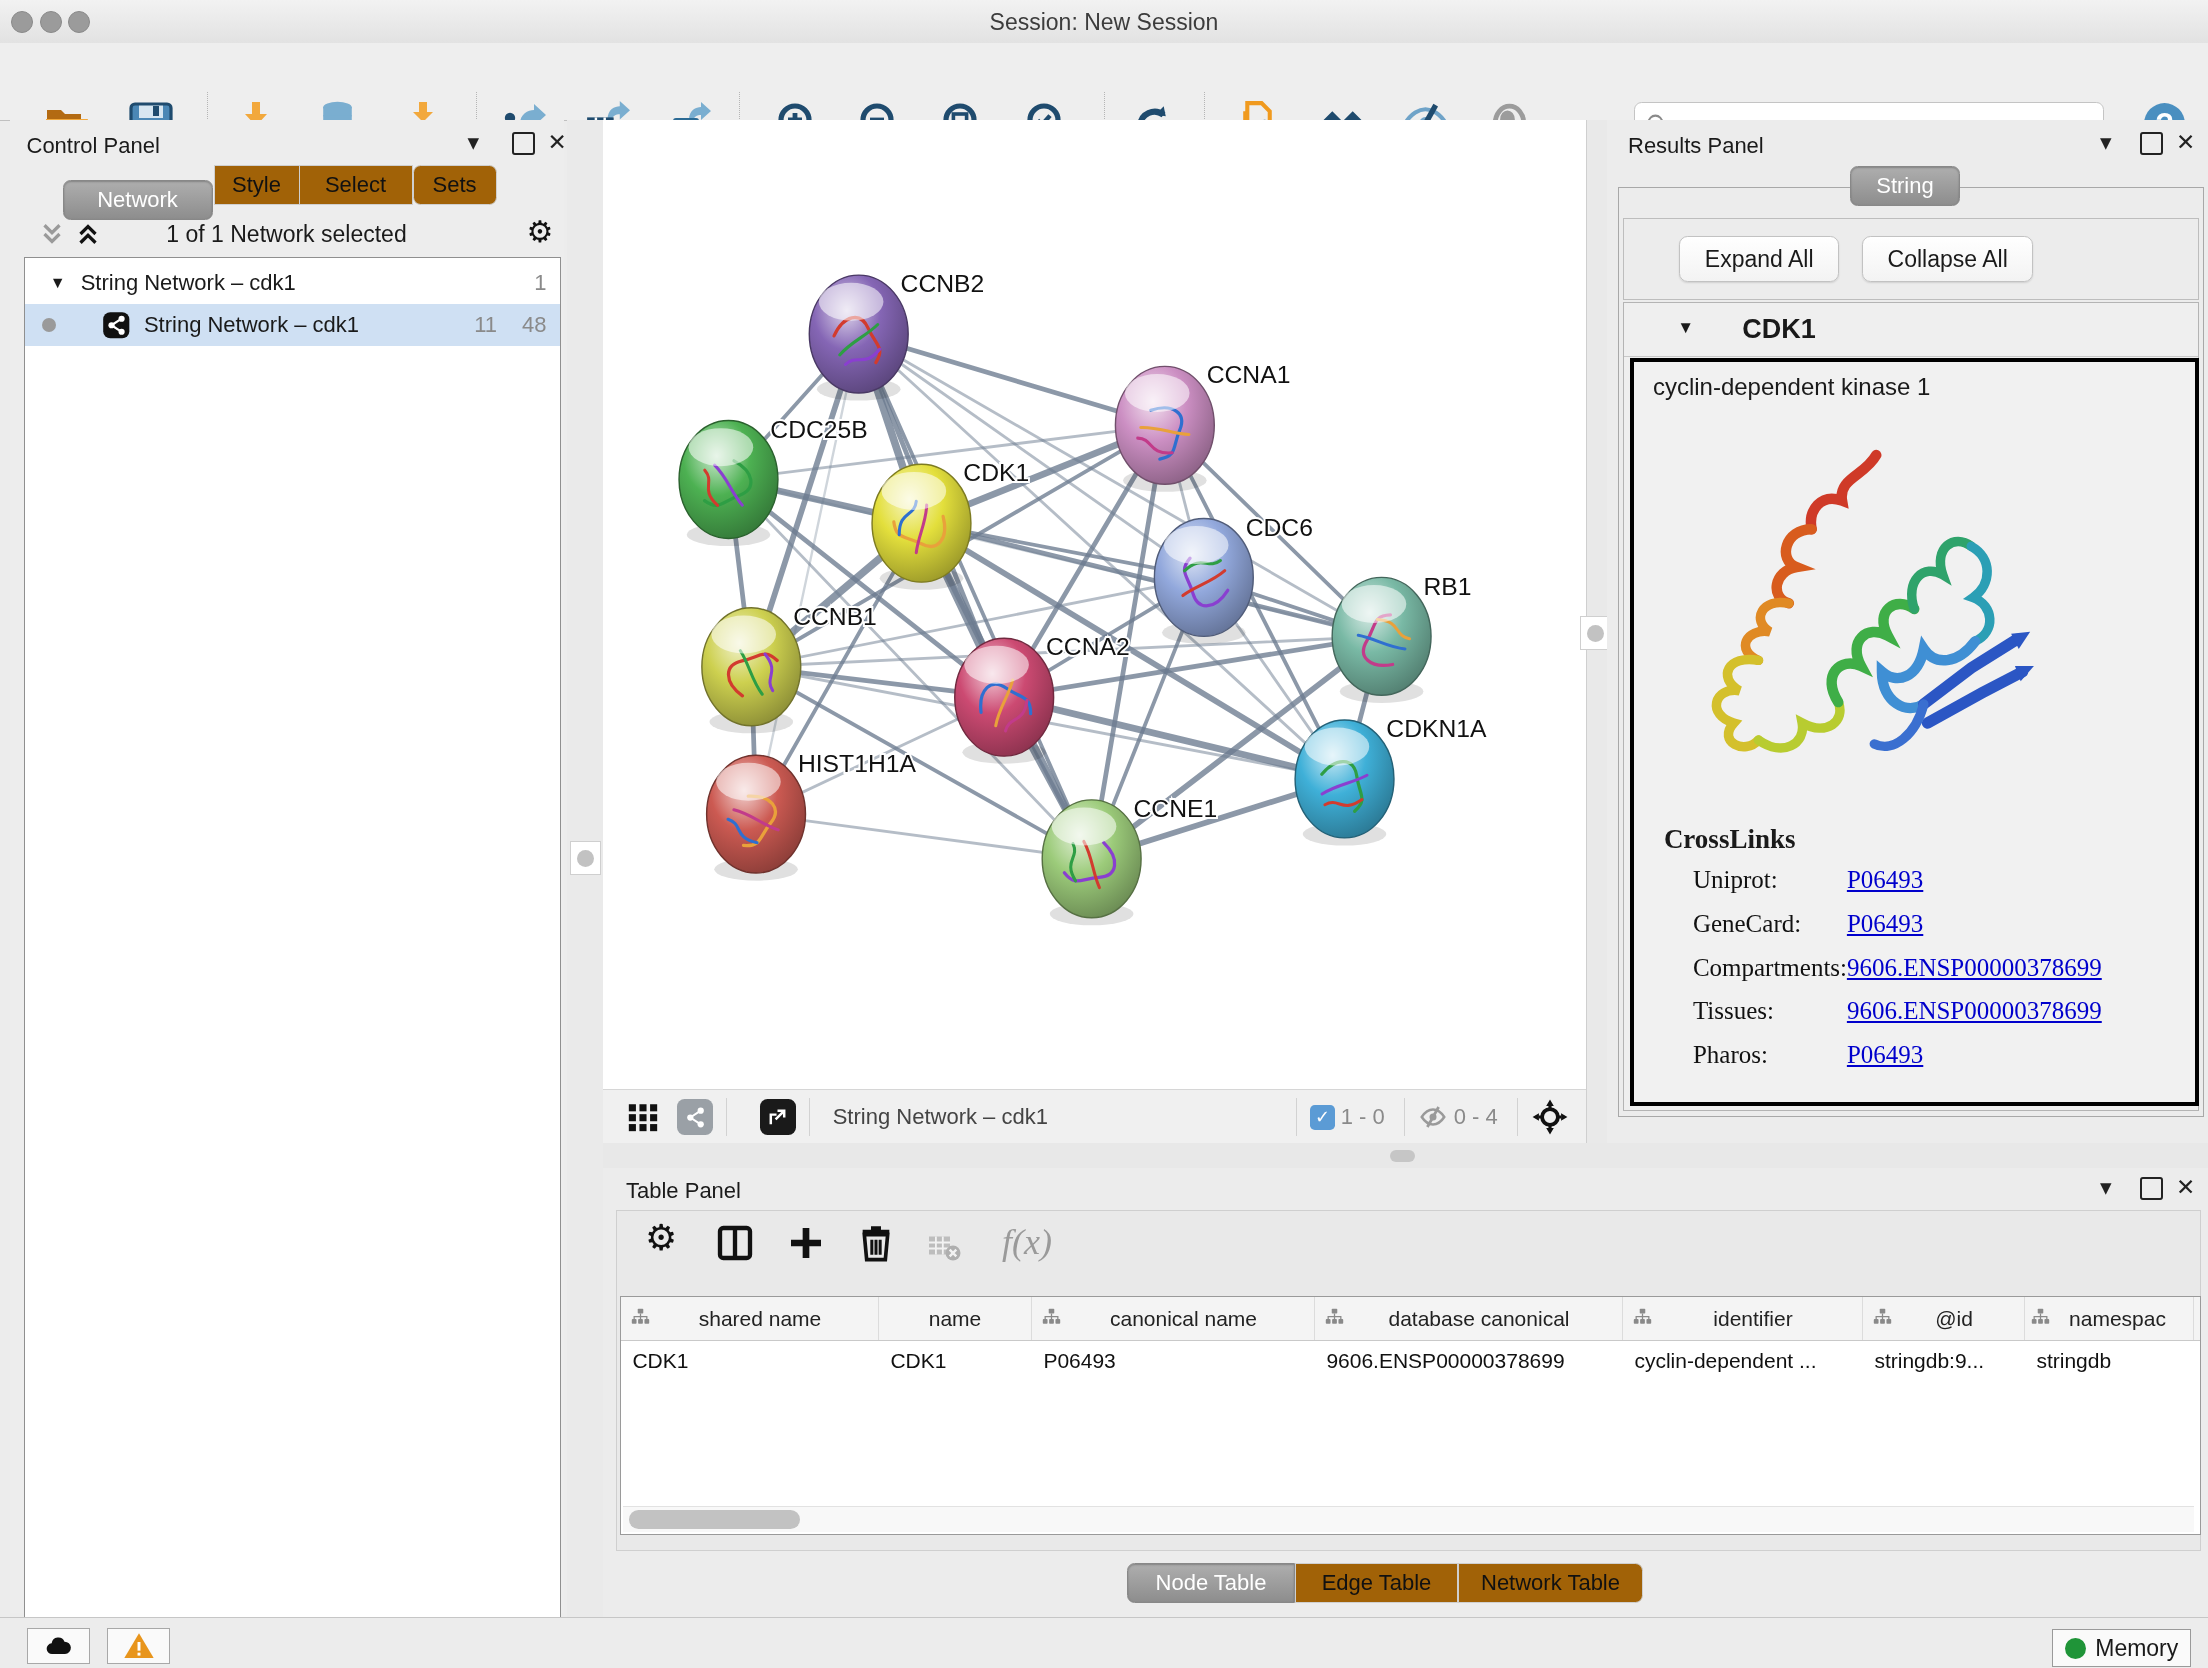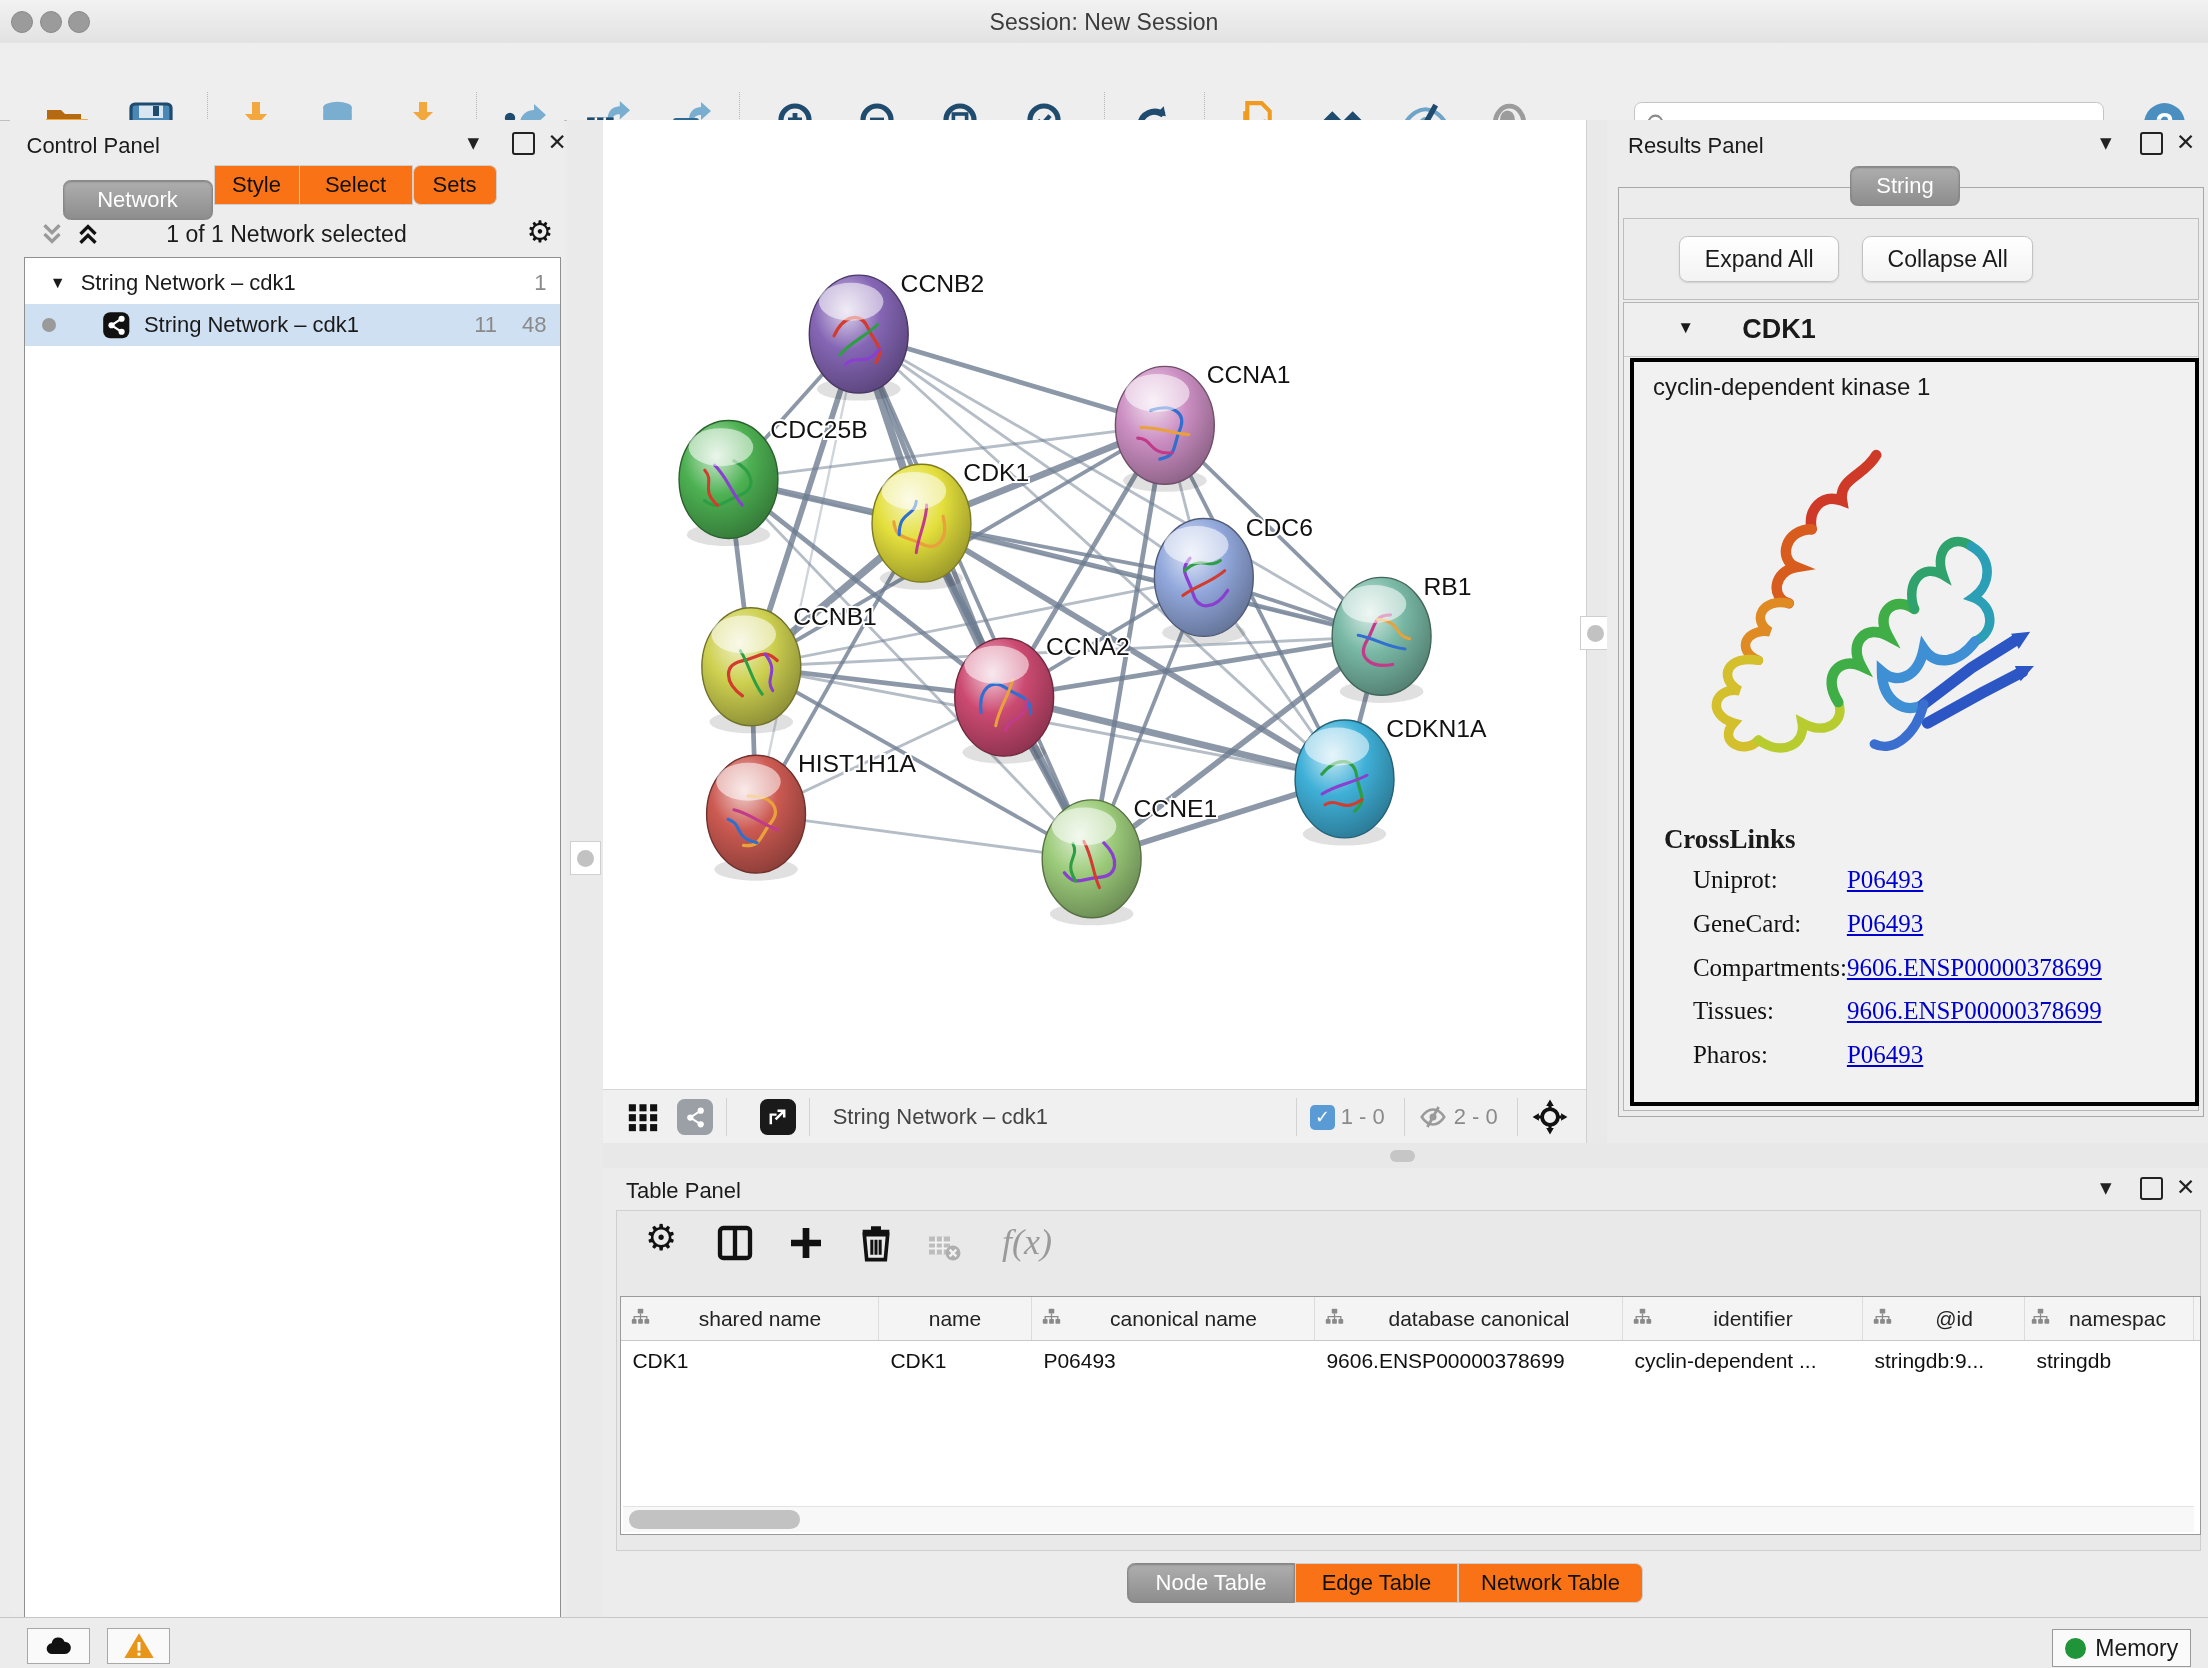--- a/index.html
+++ b/index.html
@@ -17,21 +17,21 @@
   .tbi{top:54px;width:53px;height:53px;display:flex;align-items:center;justify-content:center;}
   .tbsep{top:49px;width:0;height:63px;border-left:1.9px dotted #b5b5b5;}
   .searchbox{top:59px;width:470px;height:44px;background:#fff;border:1px solid #c4c4c4;border-radius:7.6px;
     display:flex;align-items:center;padding:0 9.5px;box-sizing:border-box;}
   .searchbox input{border:none;outline:none;flex:1;font-size:21px;margin-left:7.6px;background:transparent;
     font-family:"Liberation Sans","DejaVu Sans",sans-serif;}
   
   .ptitle{font-size:22px;color:#1a1a1a;}
   .winctl{font-size:23px;color:#222;line-height:23px;}
   .sqctl{width:19px;height:19px;border:2.4px solid #222;border-radius:2.9px;}
-  .tab{height:40px;border:1px solid #cfcfcf;background:#f97316;color:#111;font-size:22px;
+  .tab{height:40px;border:1px solid #cfcfcf;background:#a16207;color:#111;font-size:22px;
        display:flex;align-items:center;justify-content:center;box-sizing:border-box;}
   .tab.sel{background:linear-gradient(#aeaeae,#8d8d8d);color:#fff;border:1px solid #888;
        box-shadow:inset 0 1px 1.9px rgba(0,0,0,.25);}
   .rtab{border-radius:7.6px;}
   
   .ctrlpanel{left:9.5px;top:120px;width:554px;height:1493px;background:#ededed;}
   .treebox{left:14.3px;top:137px;width:535px;height:1432px;background:#fff;border:1.9px solid #8f8f8f;}
   .treerow{position:absolute;left:0;width:100%;height:42px;display:flex;align-items:center;font-size:22px;}
   .treerow .cnt{color:#8a8a8a;}
   .selrow{background:#cfe0f3;}
@@ -634,21 +634,21 @@
     <span style="width:25px;height:25px;background:#5b9bd5;border-radius:4.8px;color:#fff;display:inline-flex;align-items:center;justify-content:center;font-size:18px">✓</span>
     <span class="cntchip">1 - 0</span>
     <span class="nbsep"></span>
     <span style="display:inline-flex">
       <svg width="30" height="30" viewBox="0 0 24 24">
           <path d="M3 12c2.6-4 5.9-6 9-6s6.4 2 9 6c-2.6 4-5.9 6-9 6s-6.4-2-9-6z" fill="none" stroke="#9a9a9a" stroke-width="2"></path>
           <circle cx="12" cy="12" r="2.8" fill="#9a9a9a"></circle>
           <path d="M7.5 20 16.5 4" stroke="#9a9a9a" stroke-width="2.2"></path>
         </svg>
     </span>
-    <span class="cntchip">2 - 0</span>
+    <span class="cntchip">0 - 4</span>
     <span class="nbsep"></span>
     <span style="margin-right:17px;display:inline-flex">
       <svg width="38" height="38" viewBox="0 0 24 24">
           <circle cx="12" cy="12" r="5" fill="none" stroke="#111" stroke-width="2.4"></circle>
           <path d="M12 1l2.4 4h-4.8zM12 23l2.4-4h-4.8zM1 12l4-2.4v4.8zM23 12l-4-2.4v4.8z" fill="#111"></path>
           <path d="M12 5v3M12 16v3M5 12h3M16 12h3" stroke="#111" stroke-width="2"></path>
         </svg>
     </span>
   </div>
 

